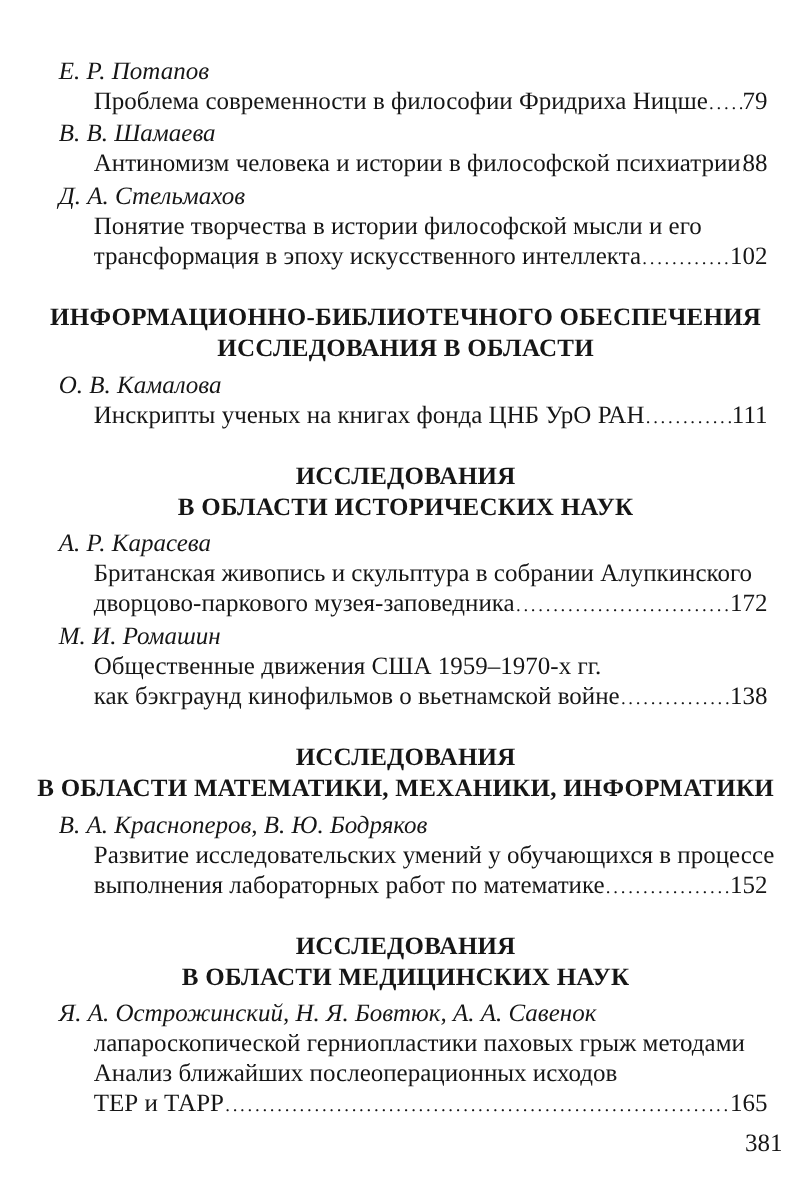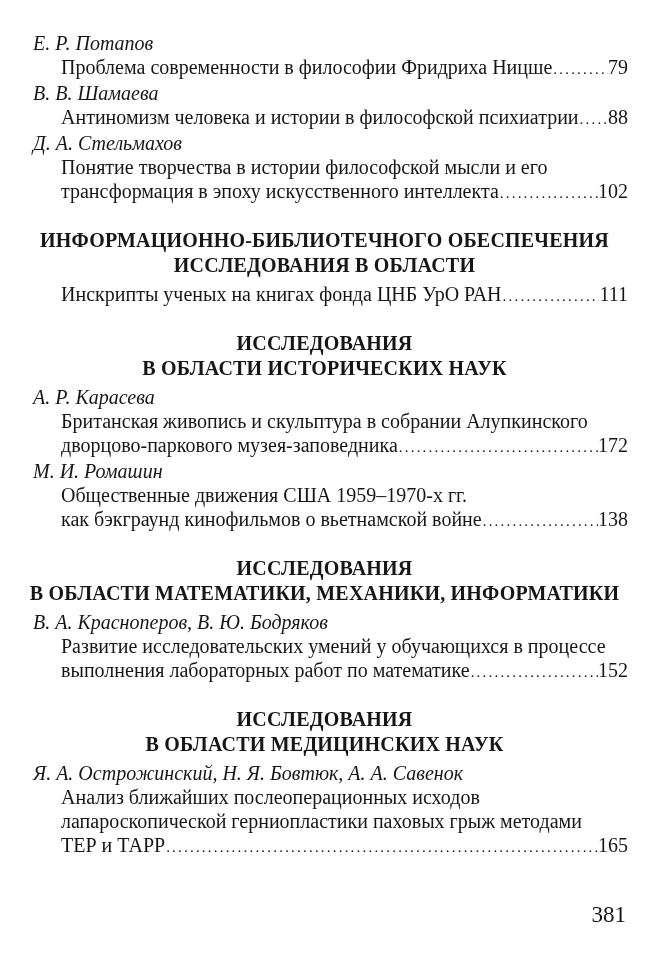--- a/index.html
+++ b/index.html
@@ -13,21 +13,21 @@
     height: 960px;
     box-sizing: border-box;
     padding: 31px 21px 0 33px;
     background: #ffffff;
     font-family: "Liberation Serif", "DejaVu Serif", serif;
     font-size: 20px;
     line-height: 24px;
     color: #161616;
     overflow: hidden;
   }
-  .toc-section { margin: 0; }
+  .toc-section { margin: 14px; }
   .section-heading {
     font-weight: 700;
     text-align: center;
     margin: 23px -21px 4px -33px;
     line-height: 25px;
     letter-spacing: 0.2px;
   }
   .entry-authors {
     font-style: italic;
   }
@@ -51,21 +51,21 @@
   .dot-leader::after {
     content: "..................................................................................................................................";
   }
   .entry-page {
     flex: 0 0 auto;
   }
   .folio {
     position: absolute;
     right: 23px;
     bottom: 33px;
-    font-size: 23px;
+    font-size: 20px;
   }
 </style>
 </head>
 <body>
 
 <div class="page">
   <div class="toc">
       <div class="toc-section">
         <div class="toc-entry">
           <div class="entry-authors">Е. Р. Потапов</div>
@@ -94,20 +94,21 @@
             <span class="entry-page">102</span>
           </div>
         </div>
       </div>
       <div class="toc-section">
         <div class="section-heading">
           <div class="heading-line">ИНФОРМАЦИОННО-БИБЛИОТЕЧНОГО ОБЕСПЕЧЕНИЯ</div>
           <div class="heading-line">ИССЛЕДОВАНИЯ В ОБЛАСТИ</div>
         </div>
         <div class="toc-entry">
+          <div class="entry-authors">О. В. Камалова</div>
           <div class="entry-title-line">
             <span class="entry-title-text">Инскрипты ученых на книгах фонда ЦНБ УрО РАН</span>
             <span class="dot-leader"></span>
             <span class="entry-page">111</span>
           </div>
         </div>
       </div>
       <div class="toc-section">
         <div class="section-heading">
           <div class="heading-line">ИССЛЕДОВАНИЯ</div>
@@ -154,24 +155,24 @@
         </div>
       </div>
       <div class="toc-section">
         <div class="section-heading">
           <div class="heading-line">ИССЛЕДОВАНИЯ</div>
           <div class="heading-line">В ОБЛАСТИ МЕДИЦИНСКИХ НАУК</div>
         </div>
         <div class="toc-entry">
           <div class="entry-authors">Я. А. Острожинский, Н. Я. Бовтюк, А. А. Савенок</div>
           <div class="entry-title-line">
-            <span class="entry-title-text">Анализ ближайших послеоперационных исходов</span>
+            <span class="entry-title-text">лапароскопической герниопластики паховых грыж методами</span>
           </div>
           <div class="entry-title-line">
-            <span class="entry-title-text">лапароскопической герниопластики паховых грыж методами</span>
+            <span class="entry-title-text">Анализ ближайших послеоперационных исходов</span>
           </div>
           <div class="entry-title-line">
             <span class="entry-title-text">ТЕР и ТАРР</span>
             <span class="dot-leader"></span>
             <span class="entry-page">165</span>
           </div>
         </div>
       </div>
     </div>
   <div class="folio">381</div>

